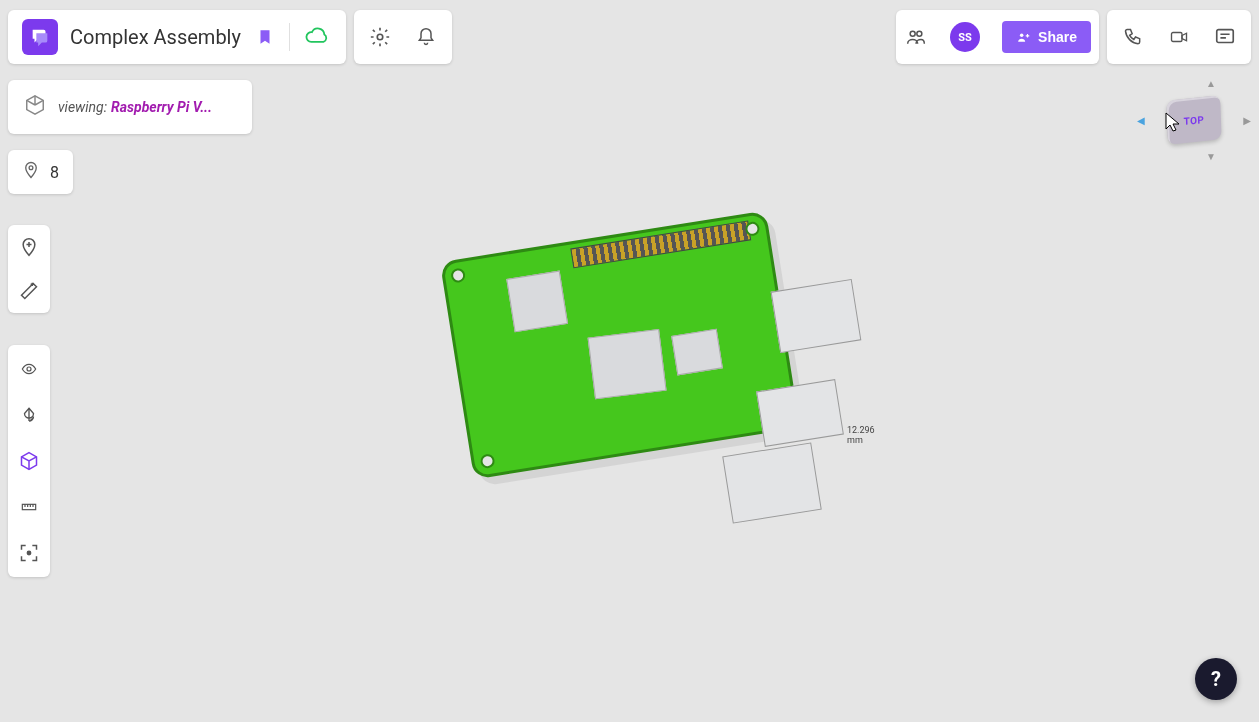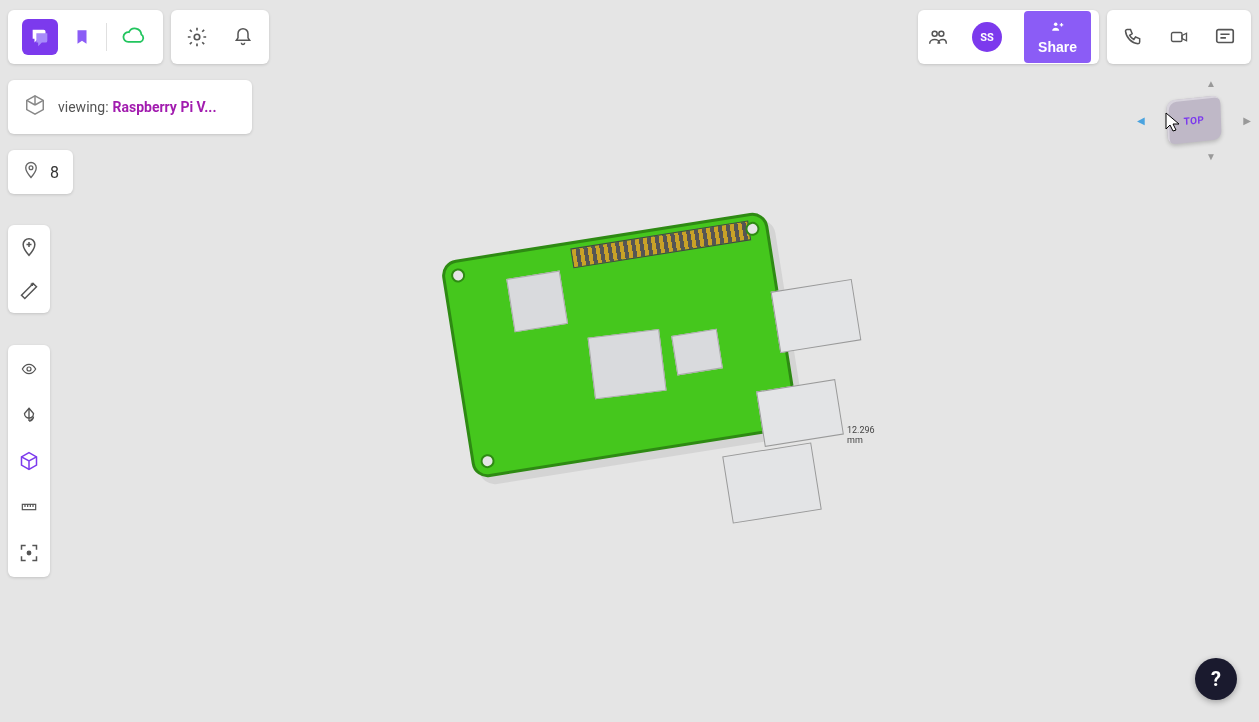--- a/index.html
+++ b/index.html
@@ -45,33 +45,33 @@
   
   .sharepill { padding: 0 8px; gap:22px; }
   .avatar {
     width: 30px; height: 30px; border-radius: 50%;
     background:#7c3aed; color:#fff; font-size:11px; font-weight:700;
     display:flex; align-items:center; justify-content:center;
   }
   .share-btn {
     background:#8b5cf6; color:#fff; border:none; border-radius:4px;
     padding: 8px 14px; font-size:14px; font-weight:600; cursor:pointer;
-    display:flex; align-items:center; gap:6px;flex-direction:column;
+    display:flex; align-items:center; gap:6px;
   }
   .people-icon { color:#555; }
 
   
   .viewingpill {
     position:absolute; top:80px; left:8px;
     background:#fff; border-radius:6px; box-shadow:0 1px 3px rgba(0,0,0,0.15);
     height:54px; display:flex; align-items:center; padding:0 16px; gap:12px;
     width: 244px;
   }
   .cube-icon { color:#888; }
-  .viewing-text { font-size:14px; color:#555; display:flex; gap:4px; align-items:baseline; white-space:nowrap; overflow:hidden;}
+  .viewing-text { font-size:14px; color:#555; display:flex; gap:4px; align-items:baseline; white-space:nowrap; overflow:hidden;font-style:italic;}
   .viewing-text .name { font-weight:700; color:#a21caf; overflow:hidden; text-overflow:ellipsis; max-width:130px; display:inline-block; }
 
   
   .pinpill {
     position:absolute; top:150px; left:8px;
     background:#fff; border-radius:6px; box-shadow:0 1px 3px rgba(0,0,0,0.15);
     height:44px; display:flex; align-items:center; padding:0 14px; gap:10px; cursor:pointer;
   }
   .pin-count { font-size:16px; color:#333; }
 
@@ -160,20 +160,21 @@
 
 <div class="topbar">
 
   <div class="pillbox titlepill">
     <div class="logo">
       <svg width="22" height="22" viewBox="0 0 24 24">
           <path d="M4 4h12a2 2 0 0 1 2 2v6a2 2 0 0 1-2 2H10l-4 4v-4H4a0 0 0 0 1 0 0V4z"></path>
           <path d="M8 8h12a0 0 0 0 1 0 0v8a2 2 0 0 1-2 2h-4l-4 4v-4H8a0 0 0 0 1 0 0V8z" fill="#a78bfa"></path>
         </svg>
     </div>
+    <span class="doc-title">Complex Assembly</span>
     <span class="bookmark-btn">
       <svg width="18" height="22" viewBox="0 0 24 24" fill="#8b5cf6">
           <path d="M6 3h12v18l-6-4-6 4V3z"></path>
         </svg>
     </span>
     <span class="sep"></span>
     <span class="cloud-btn">
       <svg width="26" height="20" viewBox="0 0 32 24" fill="none" stroke="#22c55e" stroke-width="2.2">
           <path d="M9 18a6 6 0 1 1 .8-11.95A8 8 0 0 1 25 9a5 5 0 0 1-1 9H9z"></path>
         </svg>

